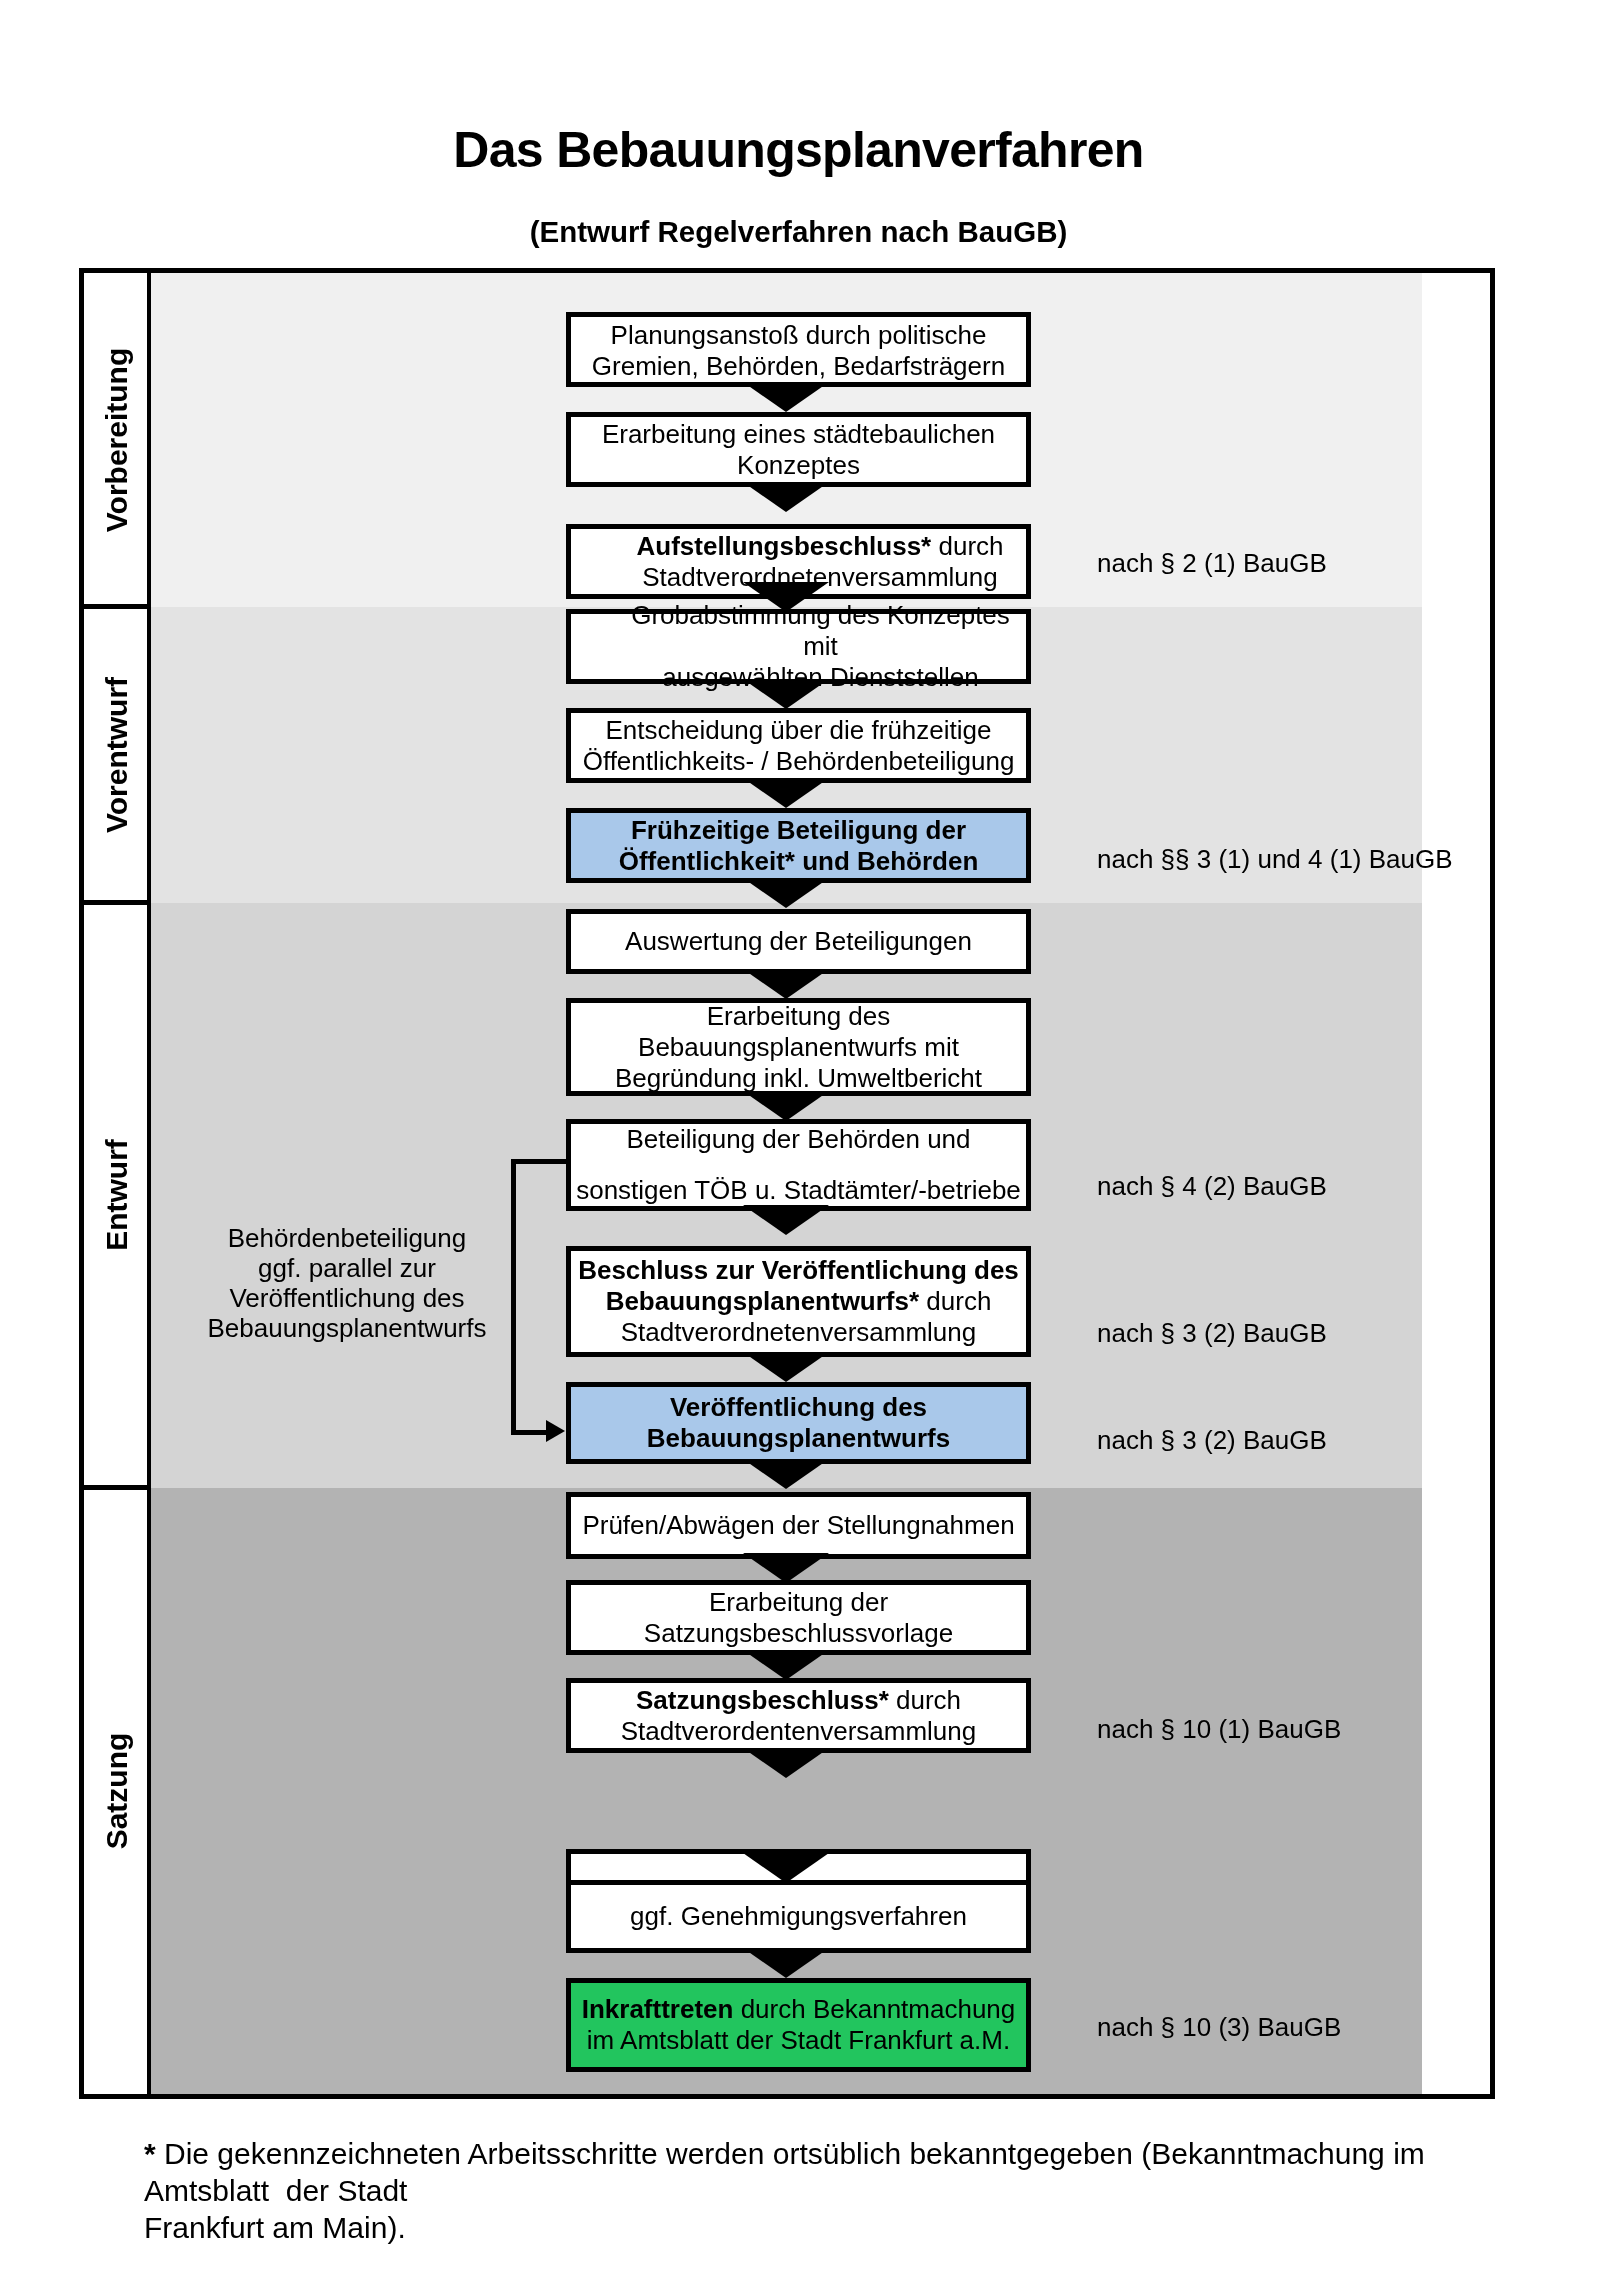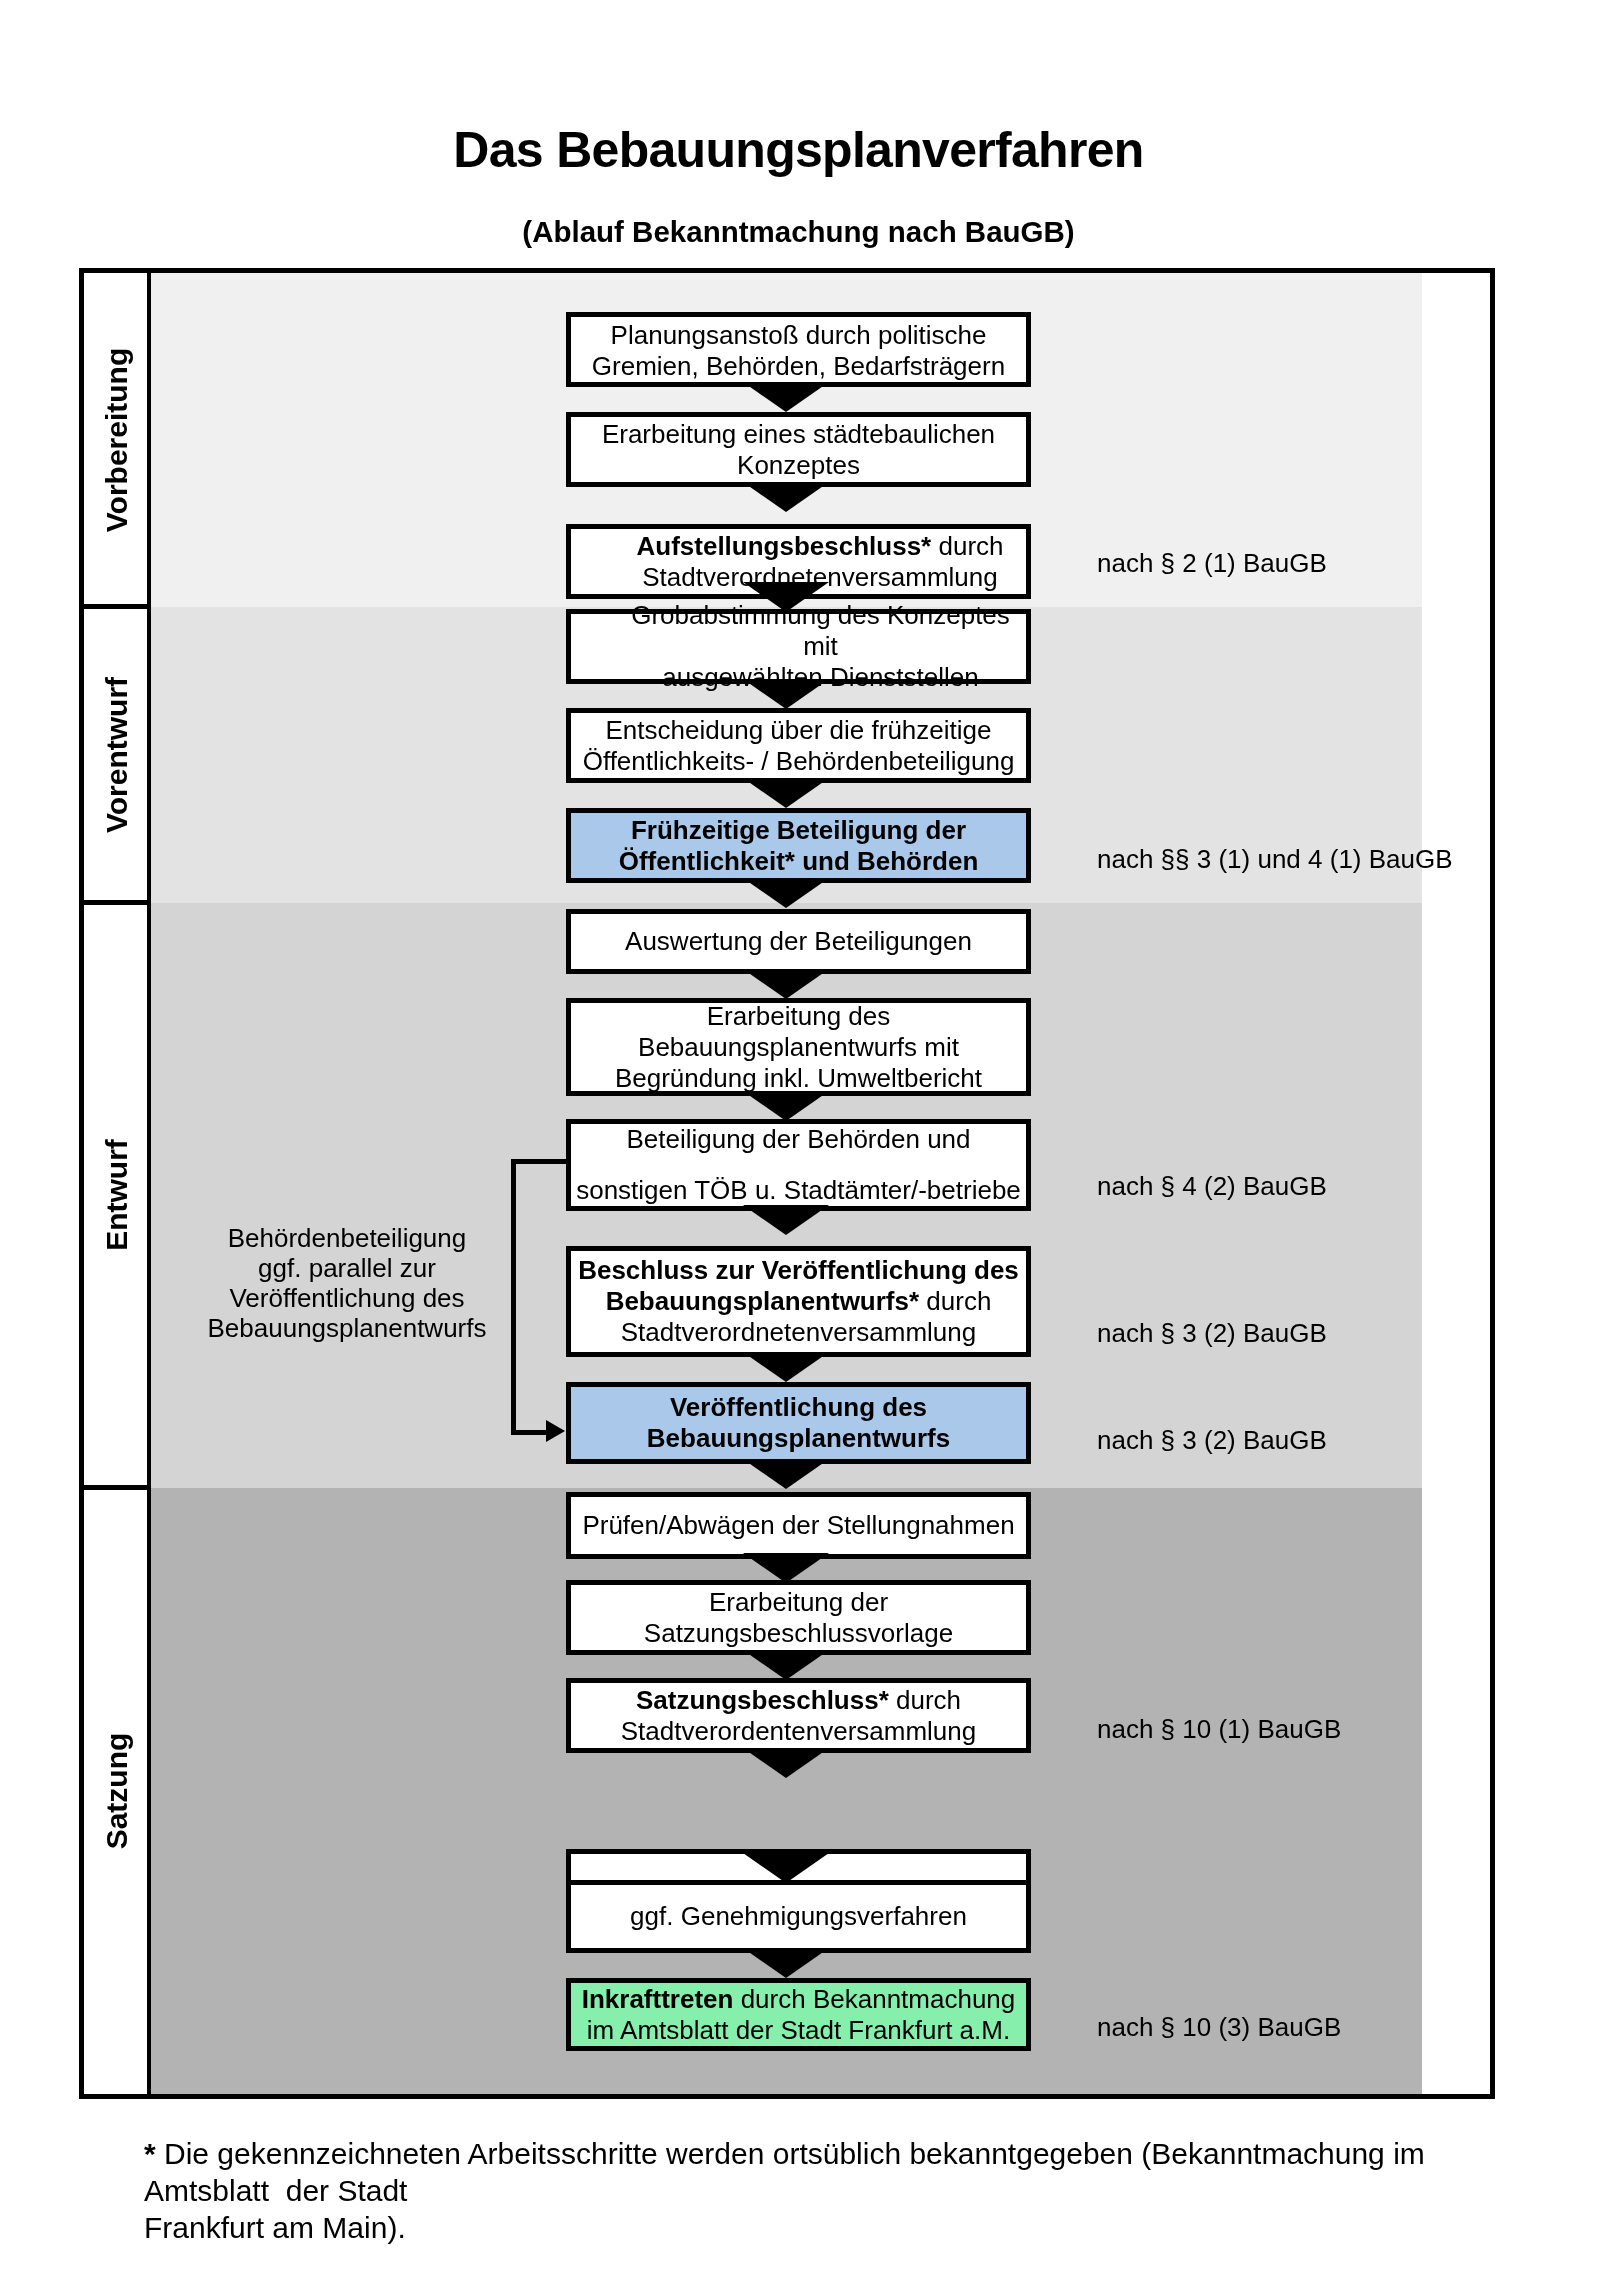--- a/index.html
+++ b/index.html
@@ -49,21 +49,21 @@
     position:absolute;left:144px;top:2135px;width:1388px;
     font-size:30px;line-height:37px;white-space:pre-wrap;
   }
   .footnote b{font-weight:bold;}
 </style>
 </head>
 <body>
 
 <div id="canvas">
   <div class="page-title">Das Bebauungsplanverfahren</div>
-  <div class="page-subtitle">(Ablauf Bekanntmachung nach BauGB)</div>
+  <div class="page-subtitle">(Entwurf Regelverfahren nach BauGB)</div>
 
   <div id="frame">
 
   <div class="section-bg" style="top: 0px; height: 334px; background: rgb(240, 240, 240);"></div>
       <div class="section-bg" style="top: 334px; height: 296px; background: rgb(227, 227, 227);"></div>
       <div class="section-bg" style="top: 630px; height: 585px; background: rgb(212, 212, 212);"></div>
       <div class="section-bg" style="top: 1215px; height: 606px; background: rgb(179, 179, 179);"></div>
       <div class="label-col"></div>
       <div class="phase-label" style="top: 167px;">Vorbereitung</div>
       <div class="label-divider" style="top: 331px;"></div>
@@ -149,21 +149,21 @@
       <div class="down-arrow" style="left: 659px; top: 1475px;"></div>
       <div class="legal-ref" style="top: 1441px;">nach § 10 (1) BauGB</div>
       <div class="flow-box" style="top: 1576px; height: 85px;">
         <div class="box-line"><span>Bescheidung der Stellungnahmen</span></div>
       </div>
       <div class="down-arrow" style="left: 659px; top: 1580px;"></div>
       <div class="flow-box" style="top: 1607px; height: 73px;">
         <div class="box-line"><span>ggf. Genehmigungsverfahren</span></div>
       </div>
       <div class="down-arrow" style="left: 659px; top: 1675px;"></div>
-      <div class="flow-box" style="top: 1705px; height: 73px; background: #86efac;">
+      <div class="flow-box" style="top: 1705px; height: 94px; background: #22c55e;">
         <div class="box-line"><span class="bold">Inkrafttreten</span><span> durch Bekanntmachung</span></div>
         <div class="box-line"><span>im Amtsblatt der Stadt Frankfurt a.M.</span></div>
       </div>
       <div class="legal-ref" style="top: 1739px;">nach § 10 (3) BauGB</div>
       <div class="side-note">
         <div>Behördenbeteiligung</div>
         <div>ggf. parallel zur</div>
         <div>Veröffentlichung des</div>
         <div>Bebauungsplanentwurfs</div>
       </div>

